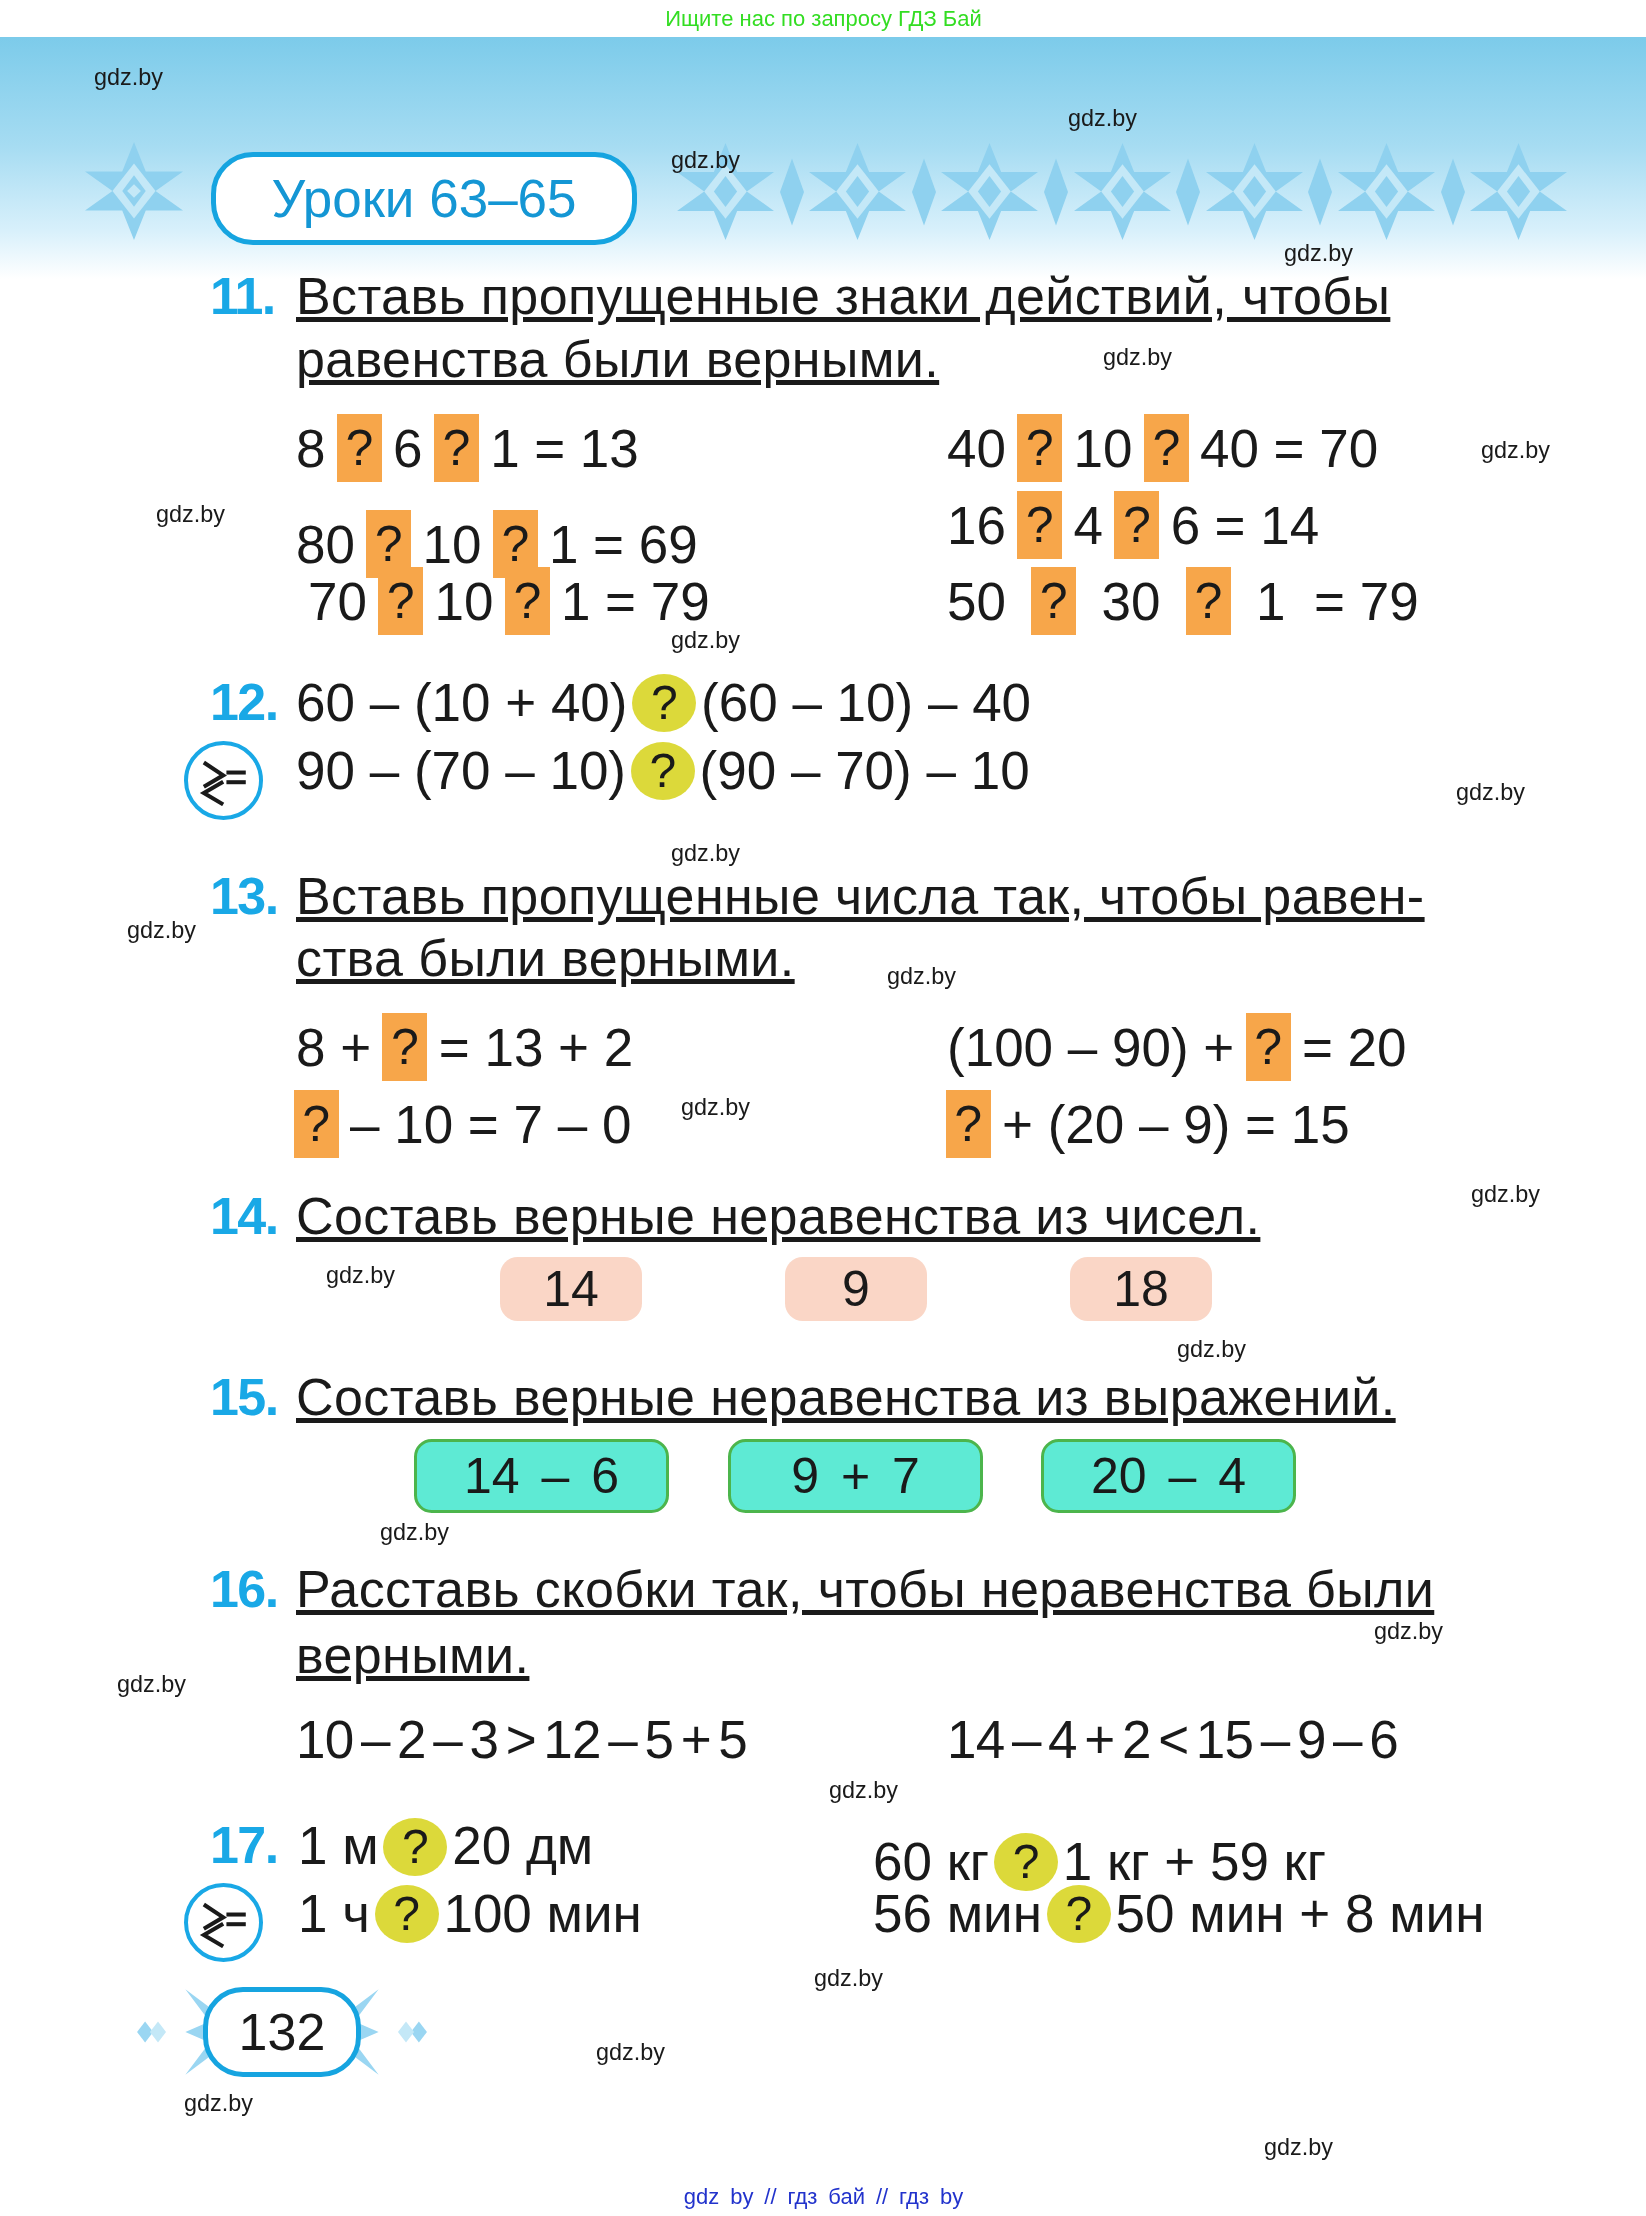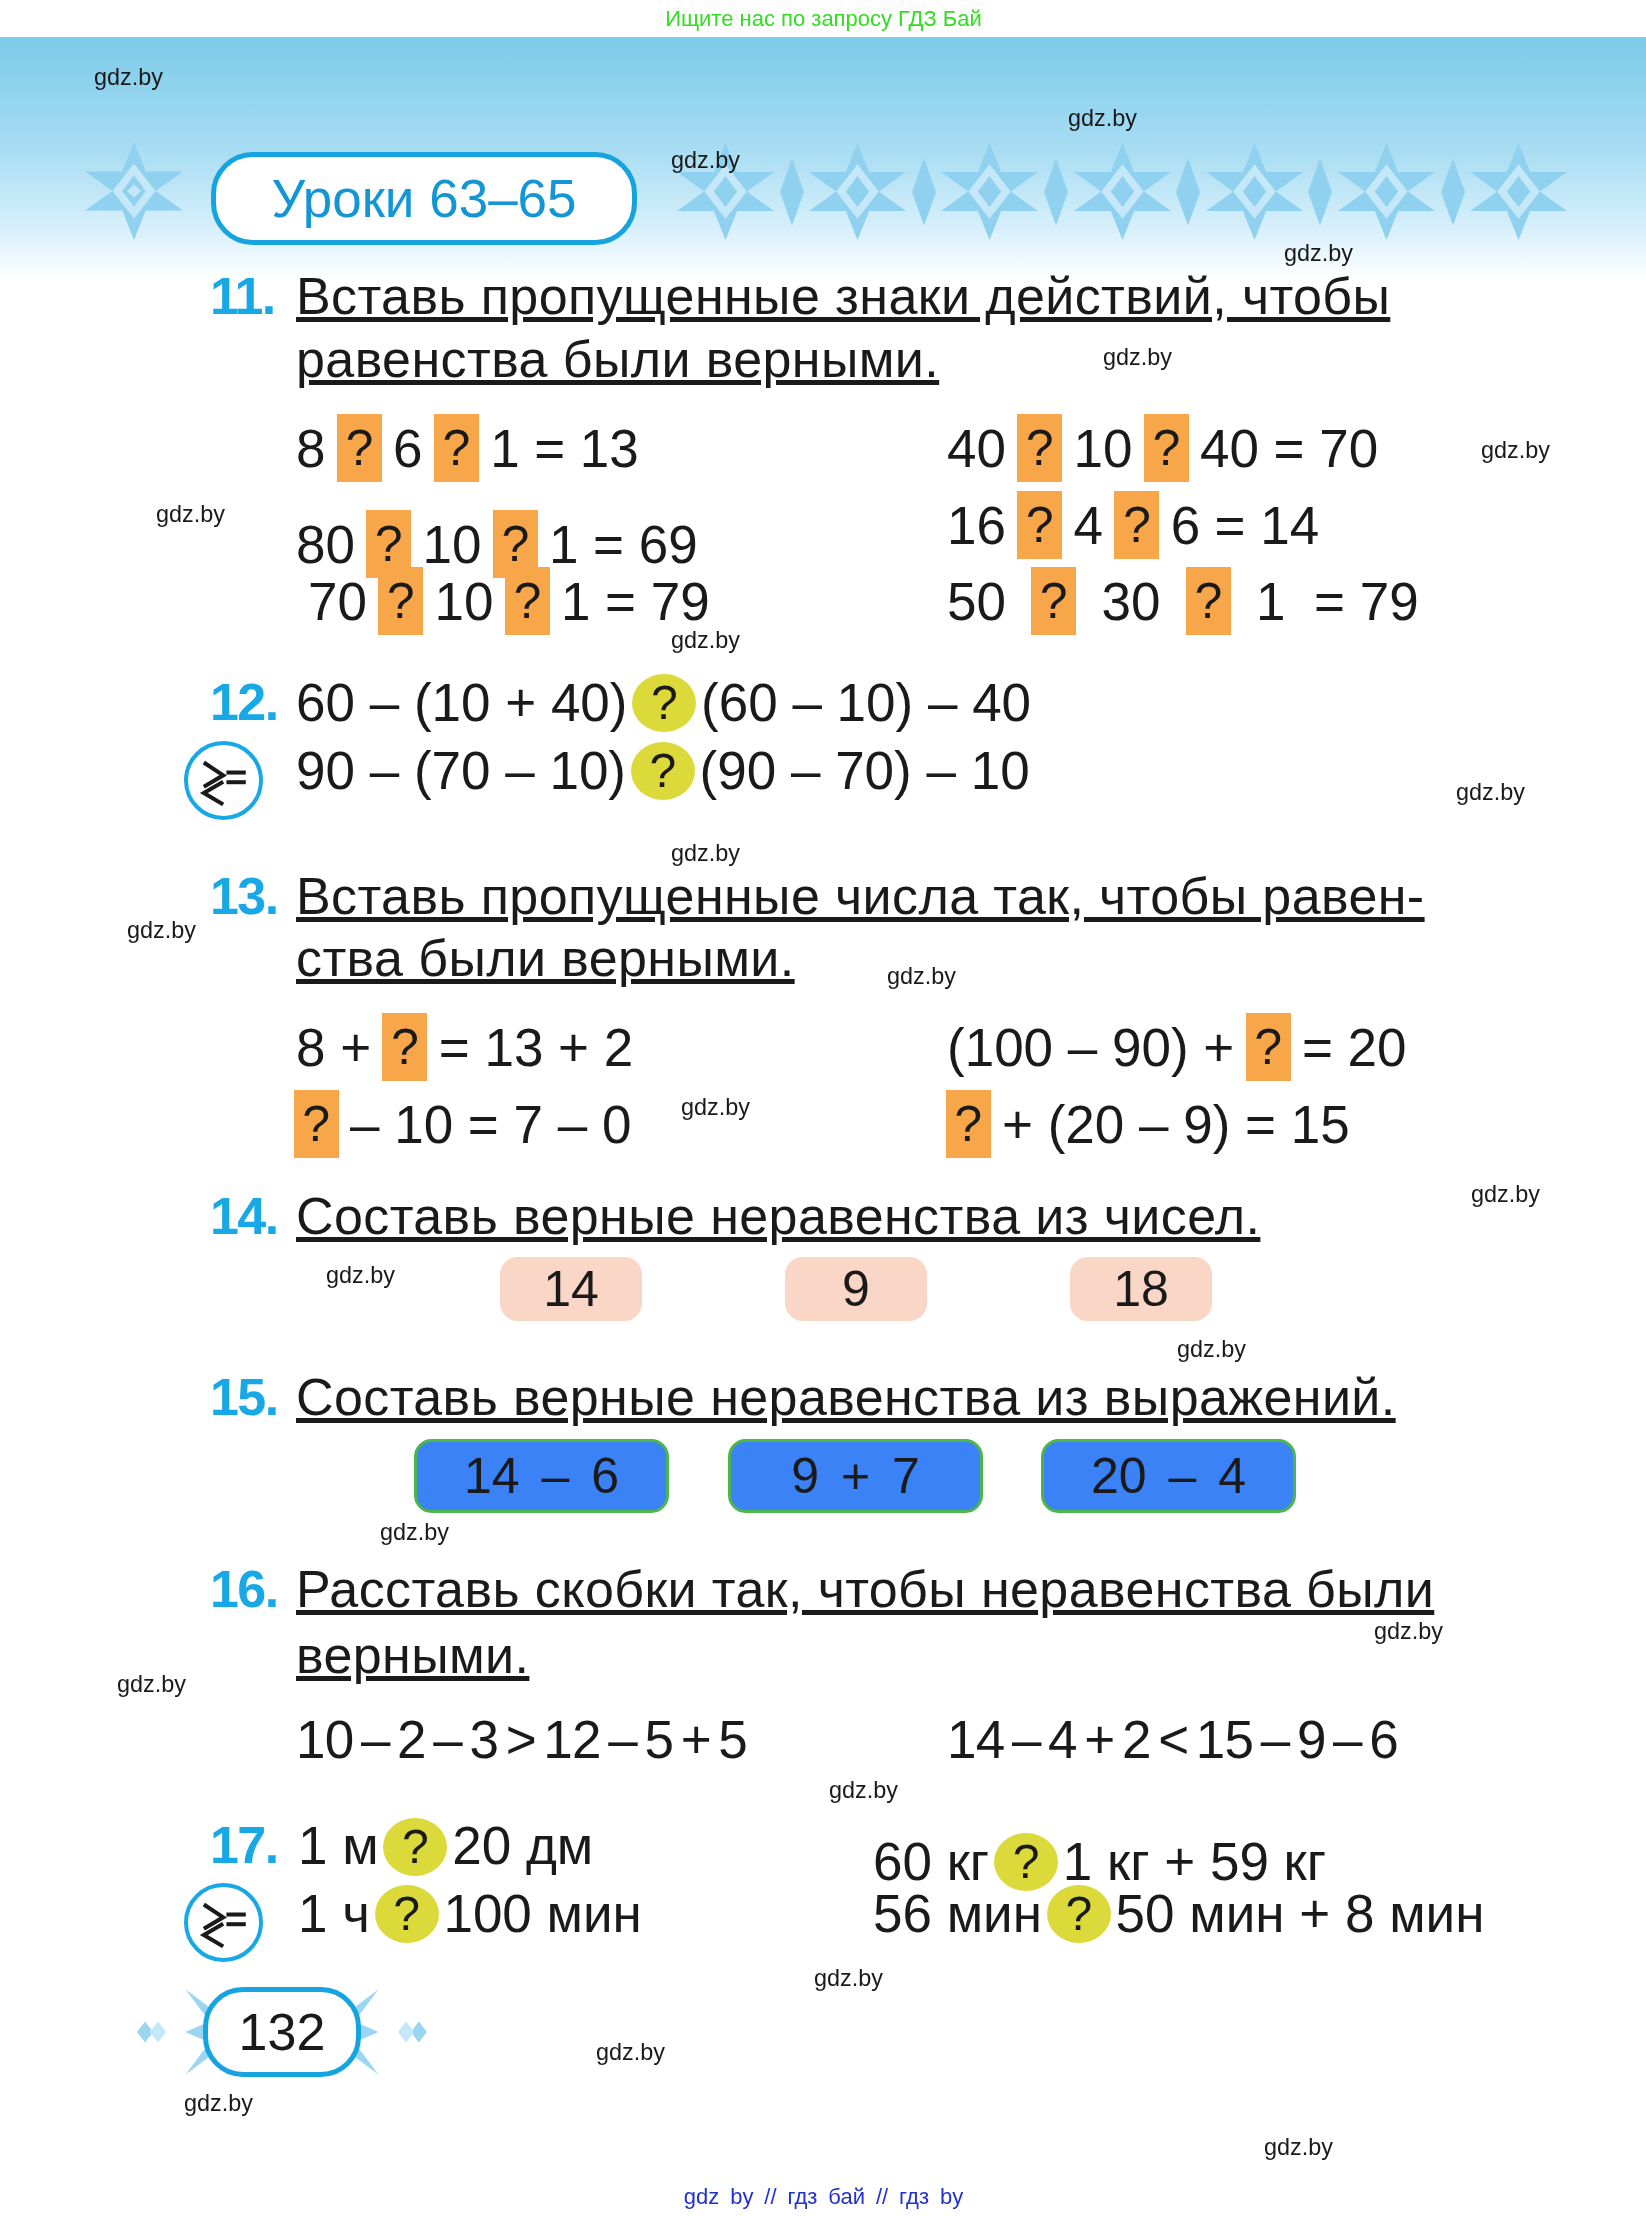--- a/index.html
+++ b/index.html
@@ -53,21 +53,21 @@
   .cmp-badge {
     width:79px; height:79px; box-sizing:border-box;
     border:4px solid #19a8e6; border-radius:50%; background:#fff;
     display:flex; align-items:center; justify-content:center;
   }
   .chip-num {
     width:142px; height:64px; border-radius:17.7px; background:#fad6c6;
     display:flex; align-items:center; justify-content:center; font-size:50px;
   }
   .chip-expr {
-    width:255px; height:74px; border-radius:17.7px; background:#3b82f6;
+    width:255px; height:74px; border-radius:17.7px; background:#5eead4;
     box-sizing:border-box; border:3.2px solid #4cb54c;
     display:flex; align-items:center; justify-content:center; font-size:50px;
     word-spacing:8px;
   }
   .page-num-wrap { left:129px; top:1981px; width:306px; height:102px; }
   .page-num {
     left:81px; top:3.2px; width:158px; height:90px; box-sizing:border-box;
     border:5.6px solid #16a4e0; border-radius:40px; background:#fff;
     display:flex; align-items:center; justify-content:center; font-size:52px;
   }

